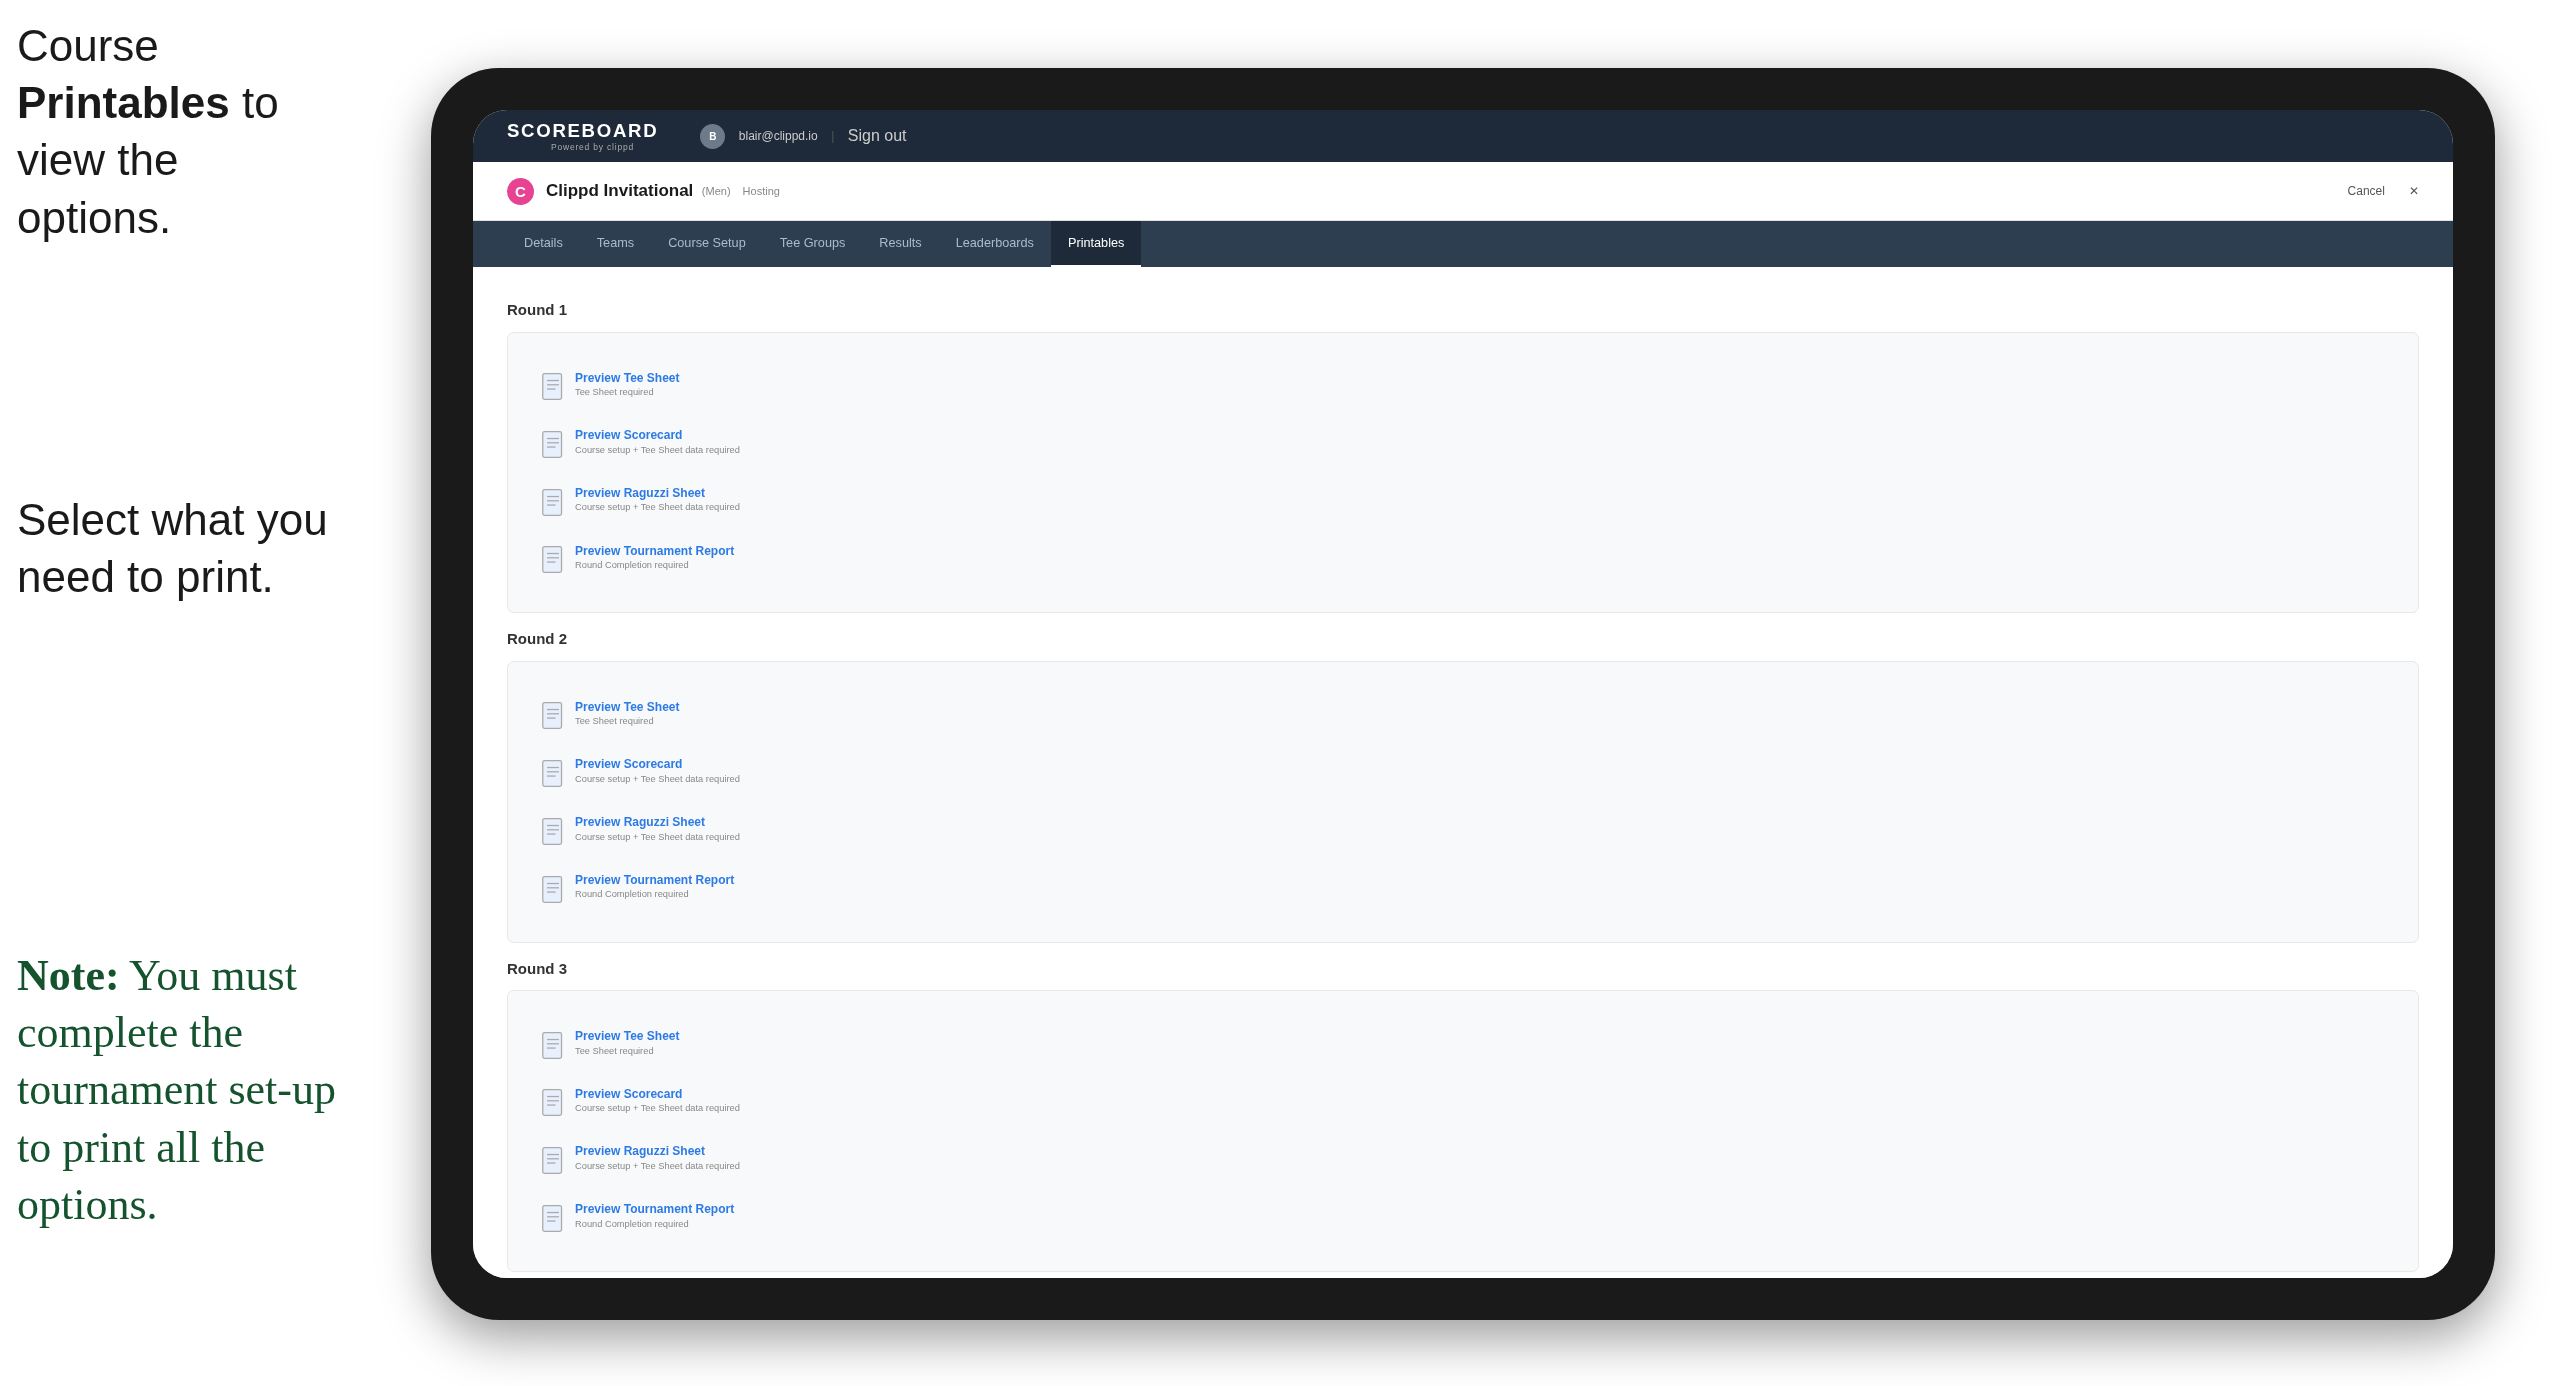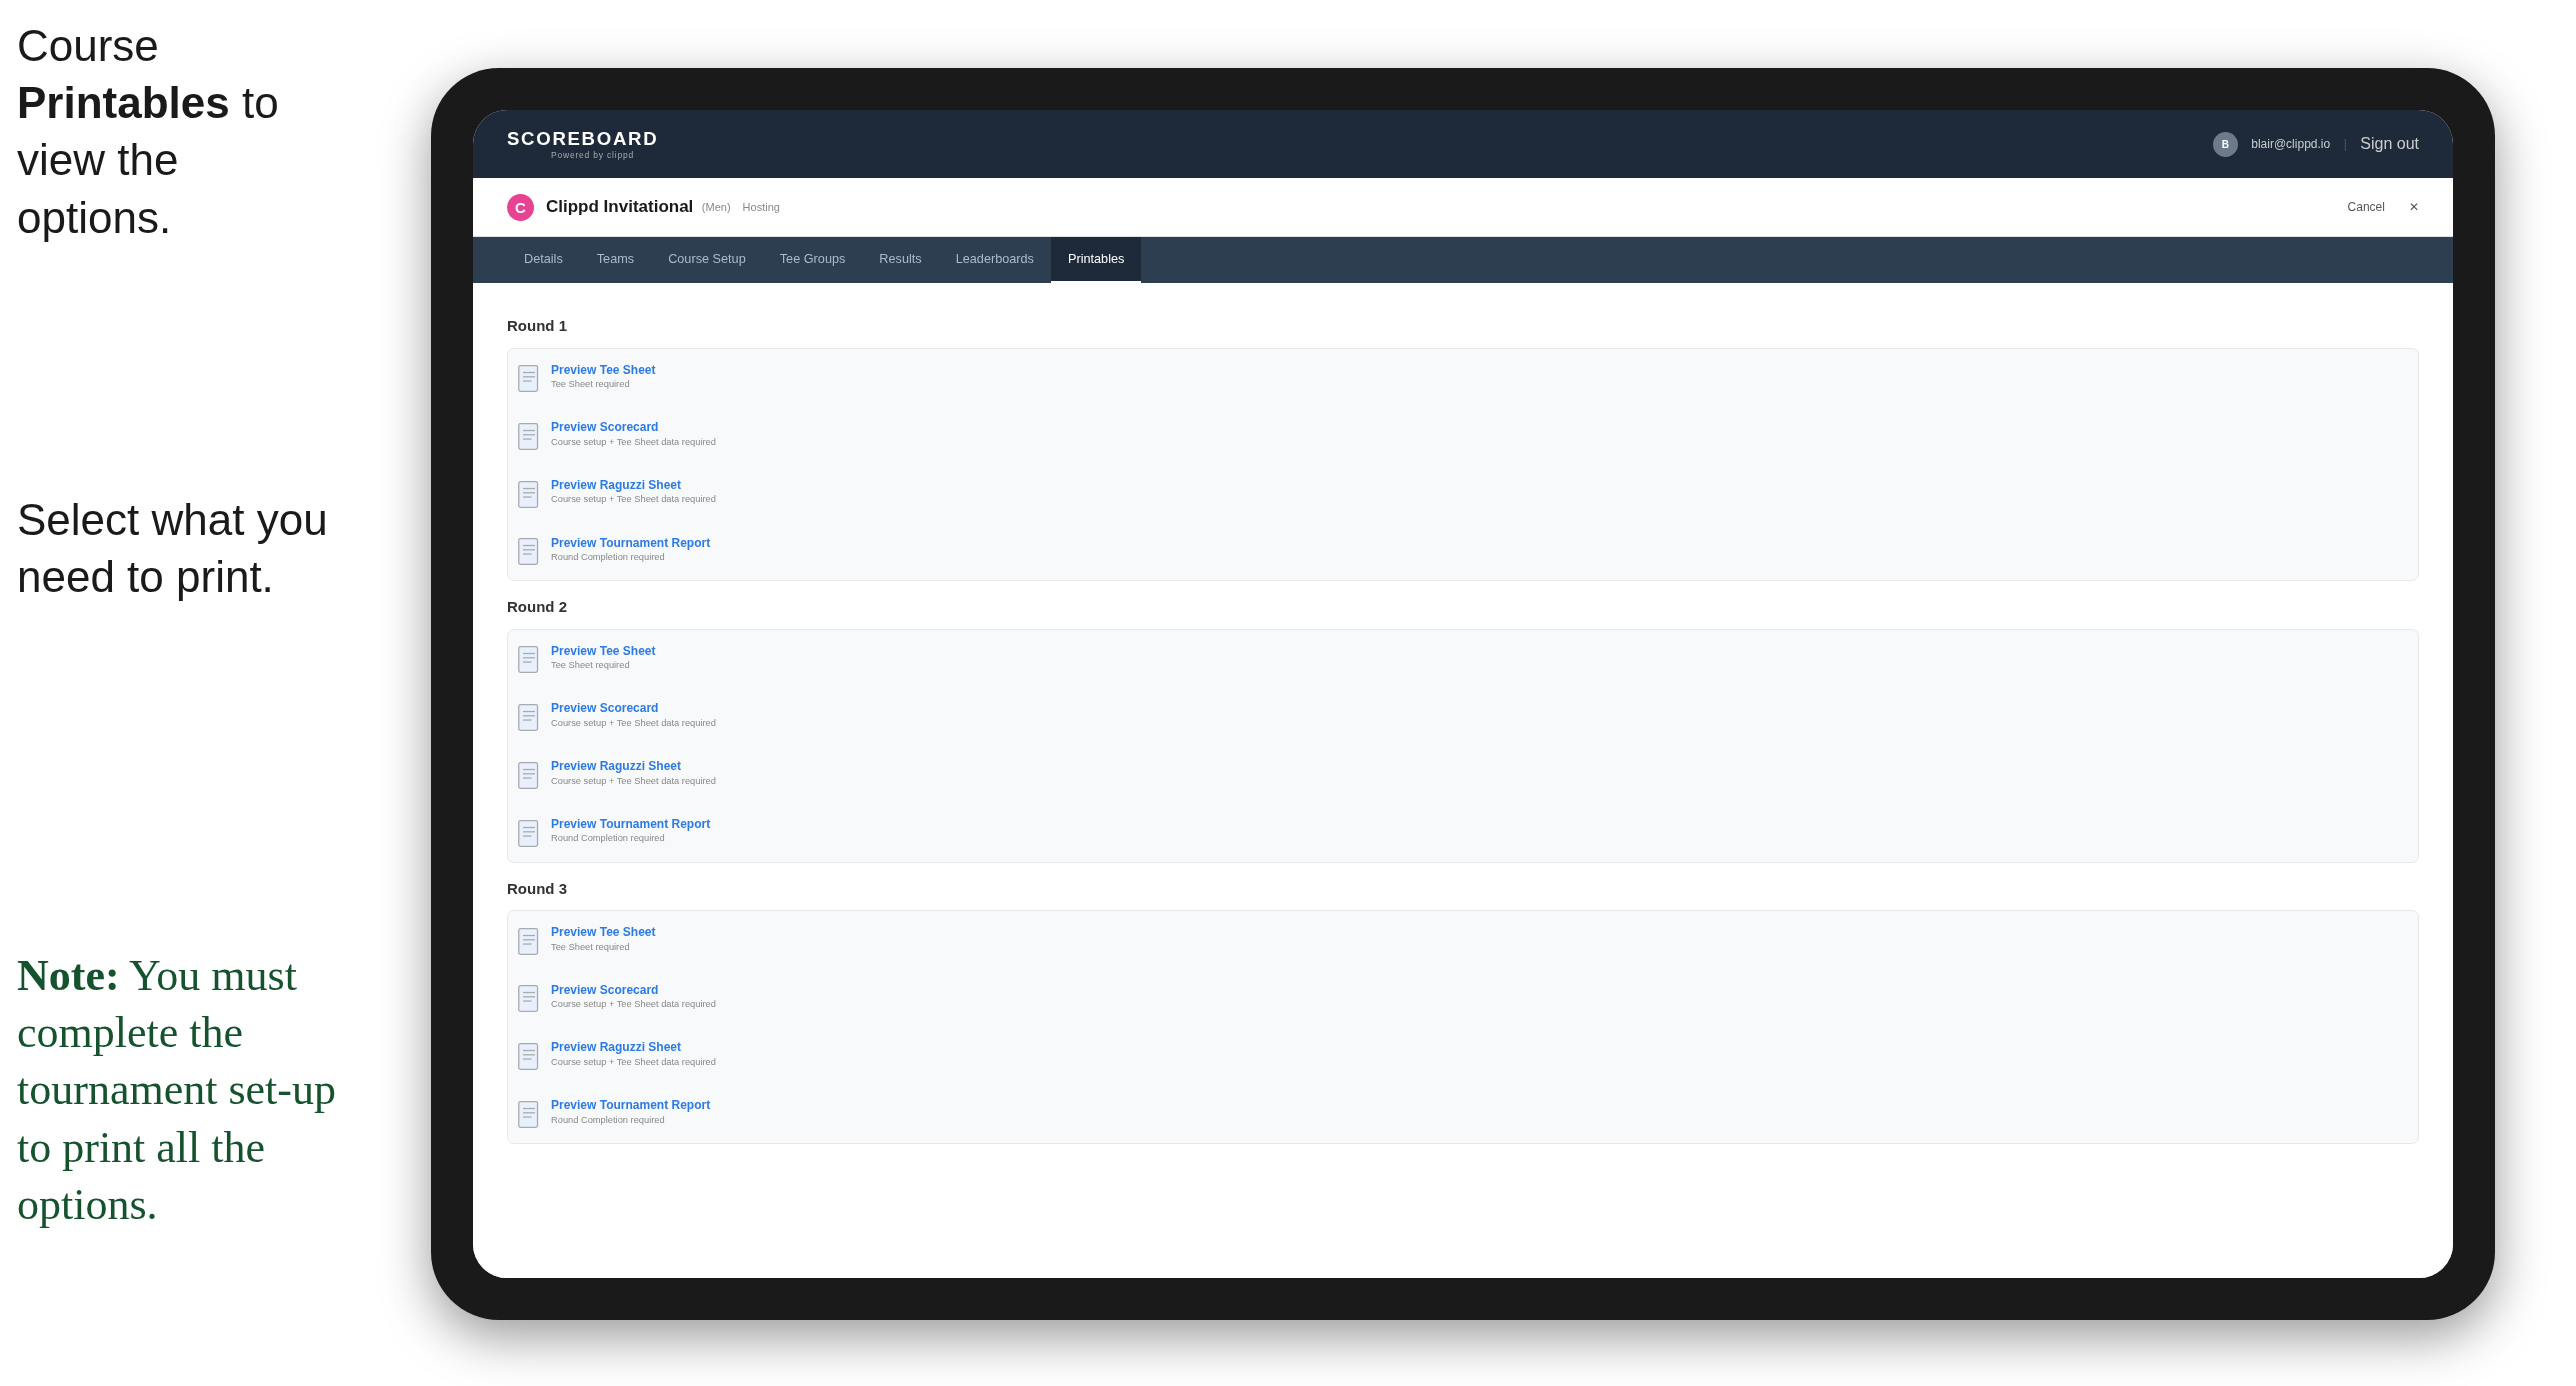--- a/index.html
+++ b/index.html
@@ -70,23 +70,22 @@
       display: flex;
       flex-direction: column;
     }
 
     
     .top-nav {
       background: #1e2a3a;
       display: flex;
       align-items: center;
       padding: 0 34px;
-      height: 68px;
+      height: 52px;
       flex-shrink: 0;
-      justify-content: space-between;
     }
 
     .scoreboard-logo {
       display: flex;
       flex-direction: column;
       margin-right: 42px;
     }
     .scoreboard-logo .title {
       font-size: 18.6px;
       font-weight: 800;
@@ -234,21 +233,21 @@
       font-size: 15px;
       font-weight: 600;
       color: #333;
       margin-bottom: 13.5px;
     }
 
     .round-card {
       background: #f8f9fa;
       border: 0.8px solid #e8e8e8;
       border-radius: 6.8px;
-      padding: 9px;
+      padding: 33px;
       display: flex;
       flex-direction: column;
       gap: 17px;
     }
 
     .print-item {
       display: flex;
       align-items: flex-start;
       gap: 10px;
       cursor: pointer;

